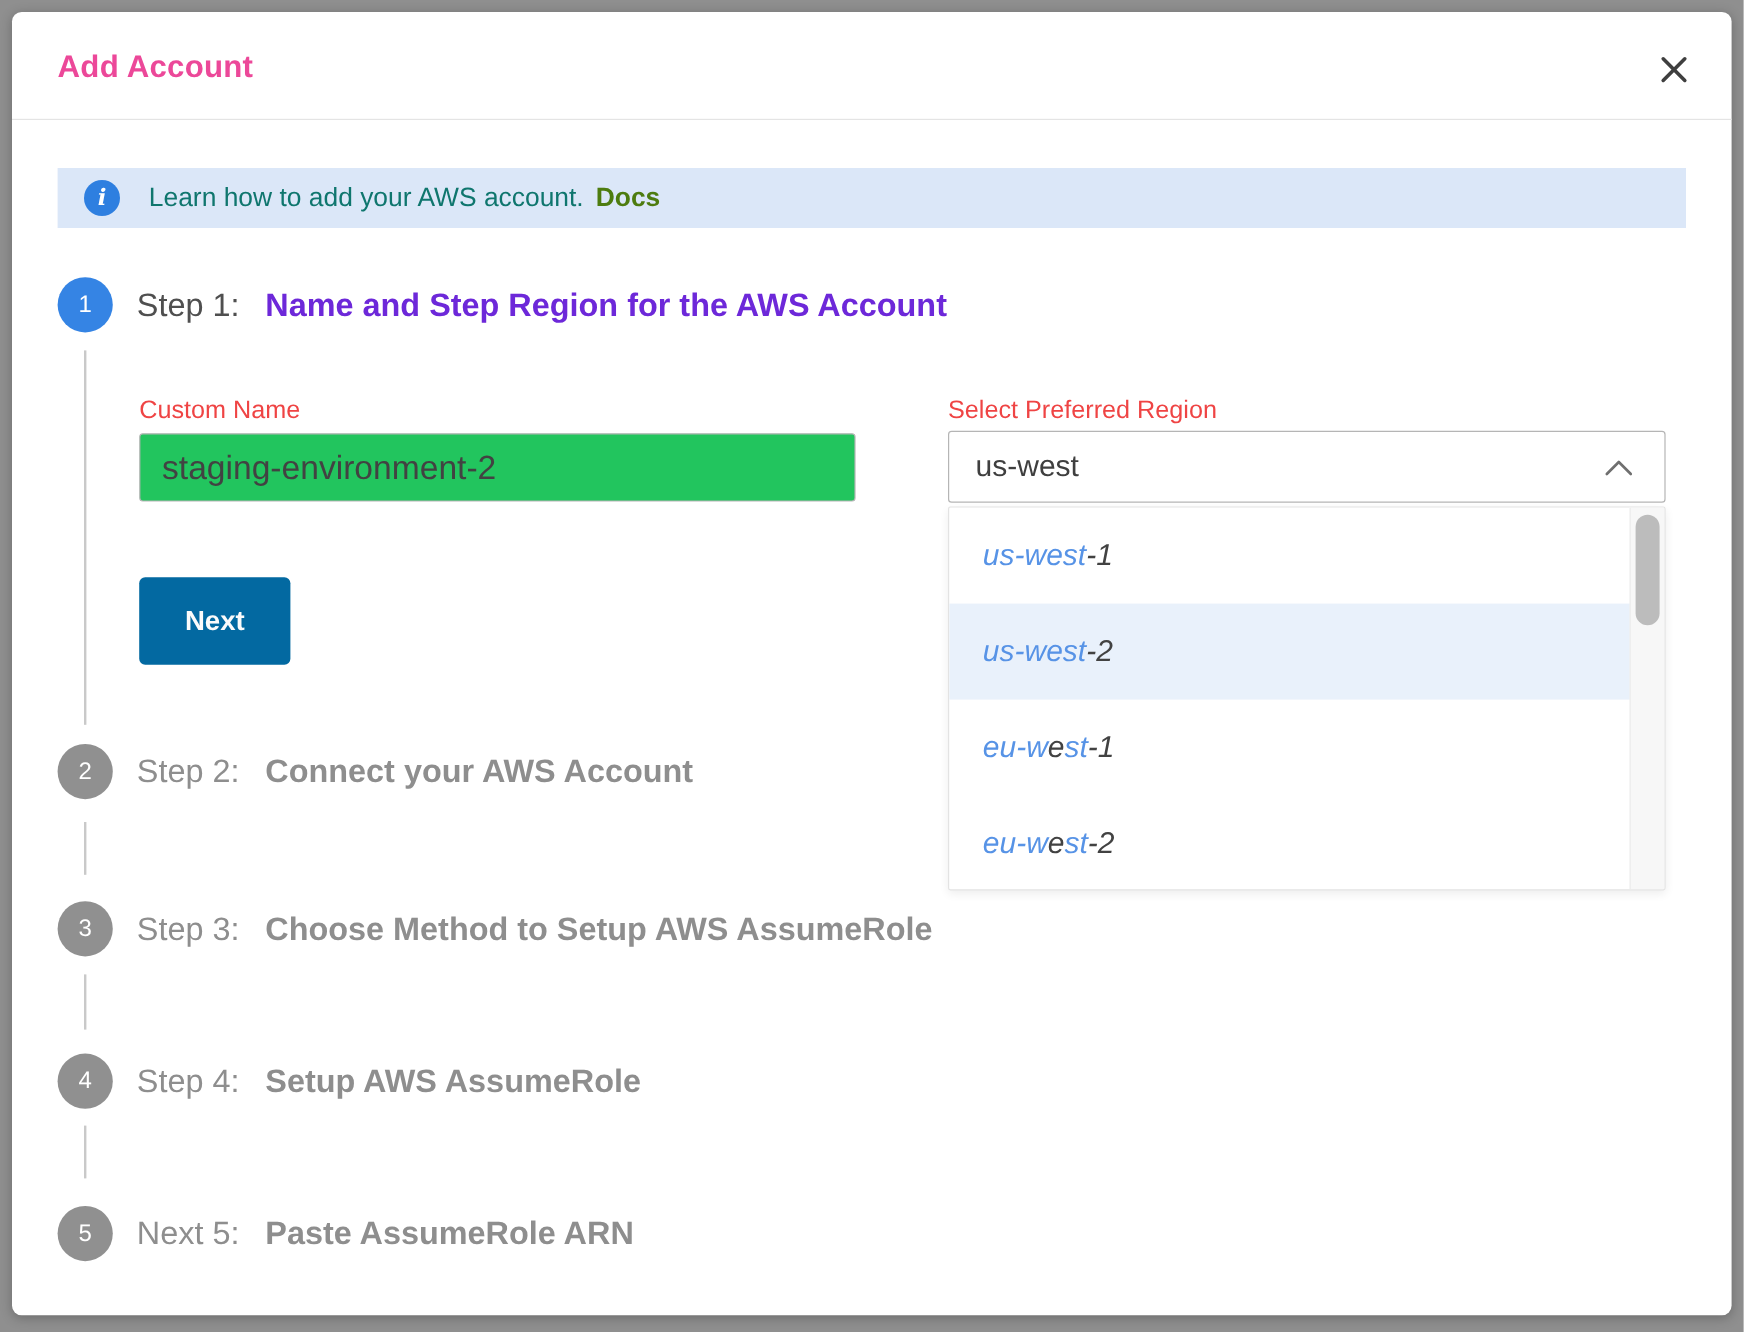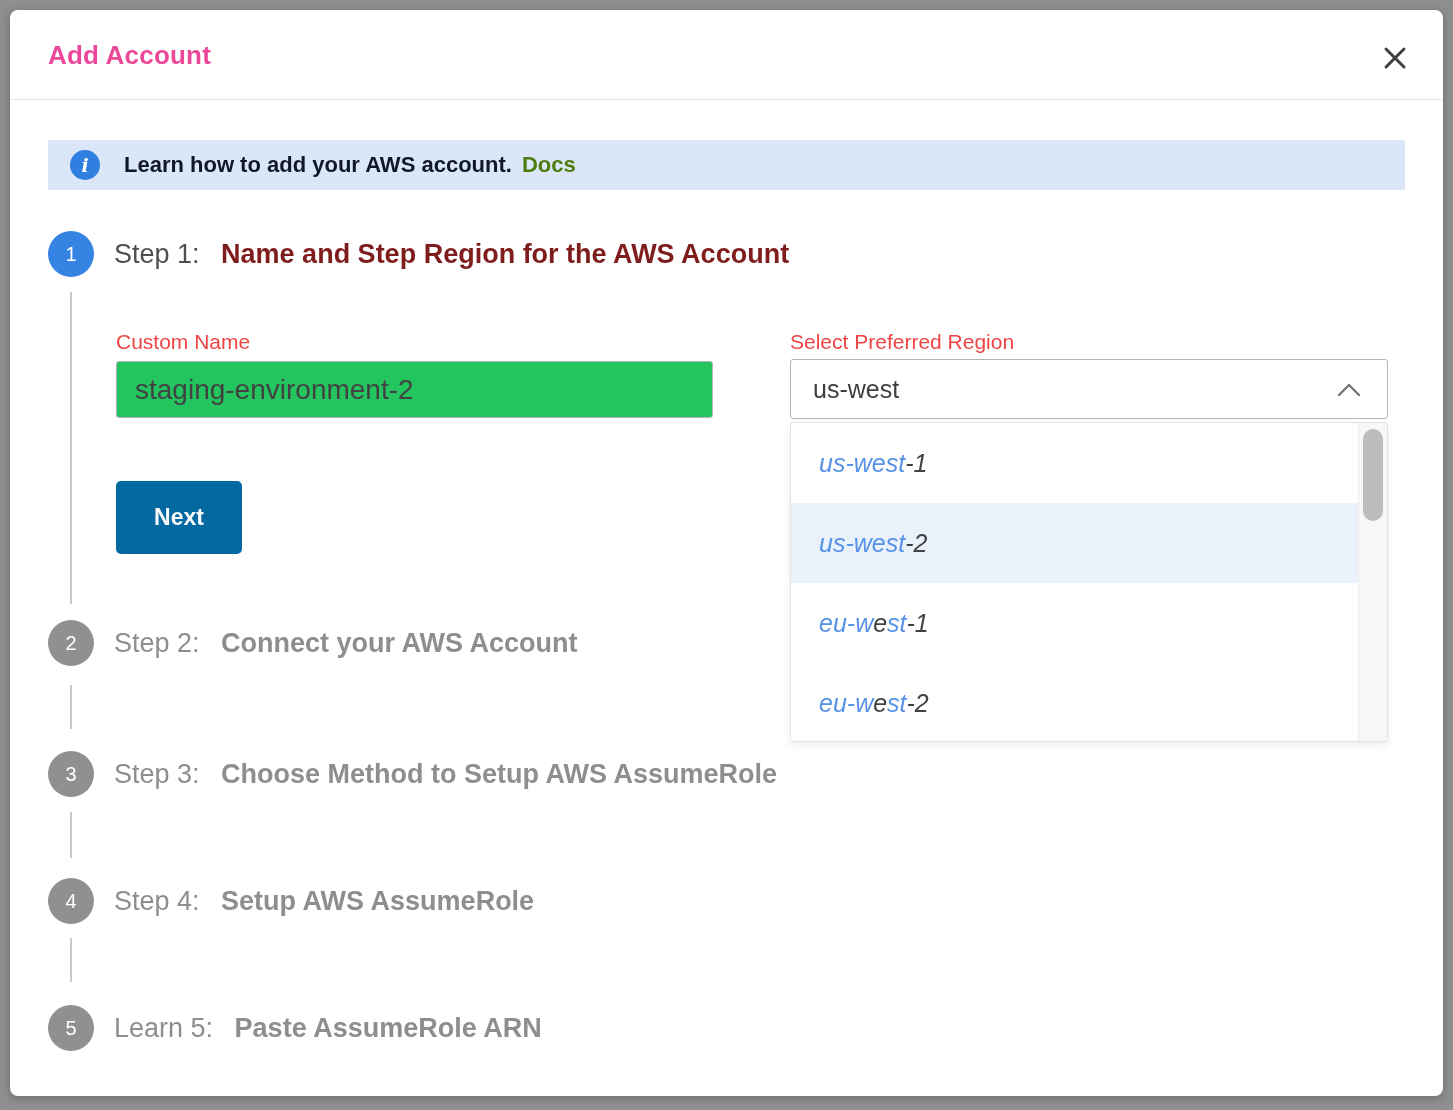--- a/index.html
+++ b/index.html
@@ -33,35 +33,35 @@
   .banner {
     position:absolute; left:38px; top:130px; width:1357px; height:50px;
     background:#dbe7f8; display:flex; align-items:center;
   }
   .info-icon {
     width:30px; height:30px; border-radius:50%; background:#2e7fe0;
     color:#ffffff; font-size:19px; font-weight:700; font-style:italic;
     display:flex; align-items:center; justify-content:center;
     margin-left:22px; flex:0 0 auto; font-family:"DejaVu Serif",serif;
   }
-  .banner-text { margin-left:24px; font-size:22px; color:#0f172a;font-weight:bold; }
+  .banner-text { margin-left:24px; font-size:22px; color:#0f766e; }
   .docs-link { margin-left:10px; font-size:22px; font-weight:600; color:#4d7c0f; text-decoration:none; cursor:pointer; }
   
   .step-row { position:absolute; left:38px; display:flex; align-items:center; height:46px; }
   .step-circle {
     width:46px; height:46px; border-radius:50%; background:#909090;
     color:#ffffff; font-size:20px; display:flex; align-items:center; justify-content:center;
     flex:0 0 auto;
   }
   .step-row.active .step-circle { background:#3584e4; }
   .step-heading { margin-left:20px; font-size:27px; white-space:nowrap; }
   .step-label { color:#8e8e8e; font-weight:400; }
   .step-title { color:#8e8e8e; font-weight:600; margin-left:14px; }
   .step-row.active .step-label { color:#4f4f4f; }
-  .step-row.active .step-title { color:#7f1d1d; }
+  .step-row.active .step-title { color:#6d28d9; }
   .connector { position:absolute; left:60px; width:2px; background:#c9c9c9; }
   
   .field-label { position:absolute; font-size:21px; color:#ef4444; }
   .text-input {
     position:absolute; left:106px; top:351px; width:597px; height:57px;
     border:1px solid #b5b5b5; border-radius:3px; background:#22c55e;
     font-size:28px; color:#424242; padding:0 18px;
     font-family:"Liberation Sans","DejaVu Sans",sans-serif;
   }
   .select-box {
@@ -184,18 +184,18 @@
     <div class="step-heading">
       <span class="step-label">Step 4:</span>
       <span class="step-title">Setup AWS AssumeRole</span>
     </div>
   </div>
   <div class="connector" style="top:928px; height:44px;"></div>
 
   <div class="step-row" style="top:995px;">
     <div class="step-circle">5</div>
     <div class="step-heading">
-      <span class="step-label">Learn 5:</span>
+      <span class="step-label">Next 5:</span>
       <span class="step-title">Paste AssumeRole ARN</span>
     </div>
   </div>
 
 </div>
 
 </body></html>

